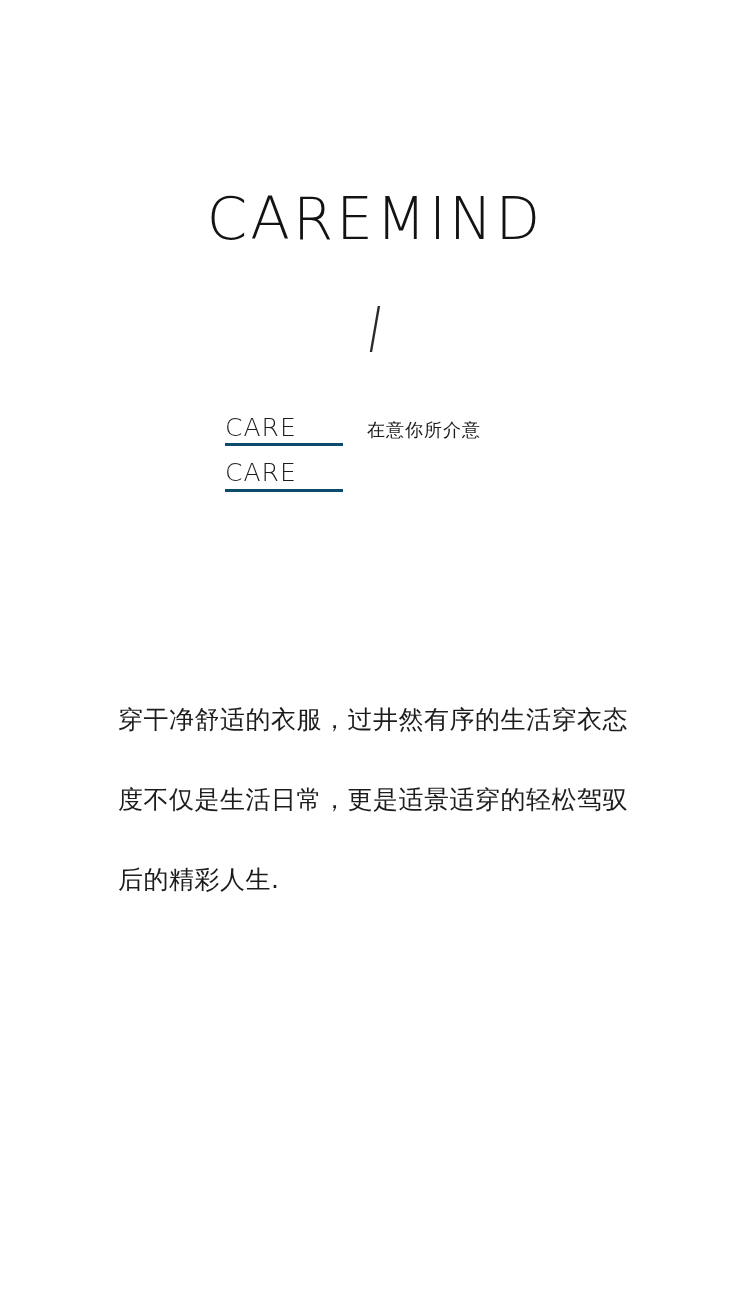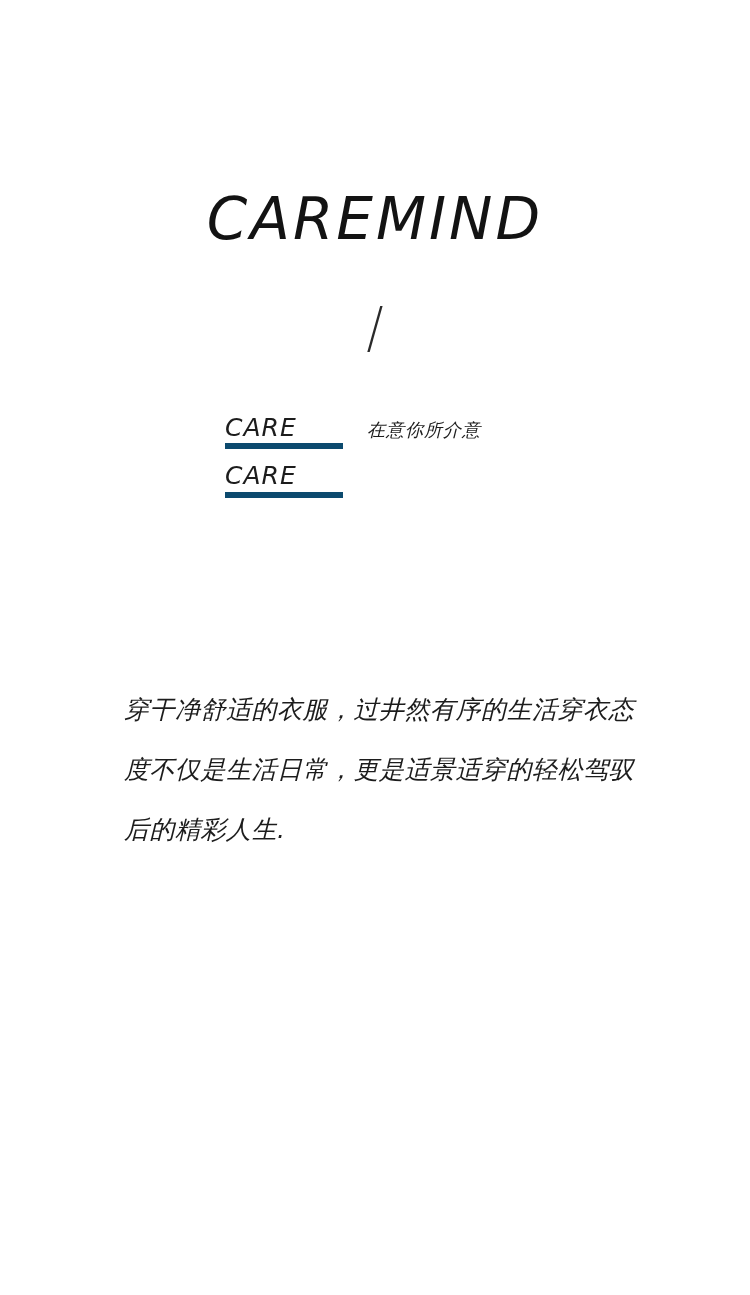--- a/index.html
+++ b/index.html
@@ -14,21 +14,20 @@
     font-family: "Liberation Serif", serif;
     color: #1a1a1a;
     overflow: hidden;
   }
 
   .page {
     width: 750px;
     height: 1295px;
     position: relative;
     background: #ffffff;
-    font-style: italic;
   }
 
   .brand-title {
     position: absolute;
     top: 190px;
     left: 0;
     width: 750px;
     text-align: center;
     font-family: "DejaVu Sans", sans-serif;
     font-weight: 300;
@@ -65,42 +64,42 @@
     margin-bottom: 14px;
   }
 
   .tagline-en {
     font-family: "DejaVu Sans", sans-serif;
     font-weight: 300;
     font-size: 25px;
     letter-spacing: 1px;
     color: #1c1c1c;
     width: 118px;
-    border-bottom: 6px solid #0c4a6e;
+    border-bottom: 3px solid #0c4a6e;
     padding-bottom: 2px;
     line-height: 1.05;
   }
 
   .tagline-cn {
     font-family: "DejaVu Sans", sans-serif;
     font-size: 18px;
     letter-spacing: 1px;
     color: #1c1c1c;
     margin-left: 24px;
     line-height: 1.05;
   }
 
   .body-copy {
     position: absolute;
     top: 680px;
-    left: 124px;
+    left: 118px;
     width: 520px;
     font-family: "DejaVu Sans", sans-serif;
     font-size: 25px;
-    line-height: 60px;
+    line-height: 80px;
     color: #1c1c1c;
     letter-spacing: 0.5px;
   }
 
   .body-copy p {
     margin: 0;
   }
 
   .inline-brand {
     font-family: "DejaVu Sans", sans-serif;

